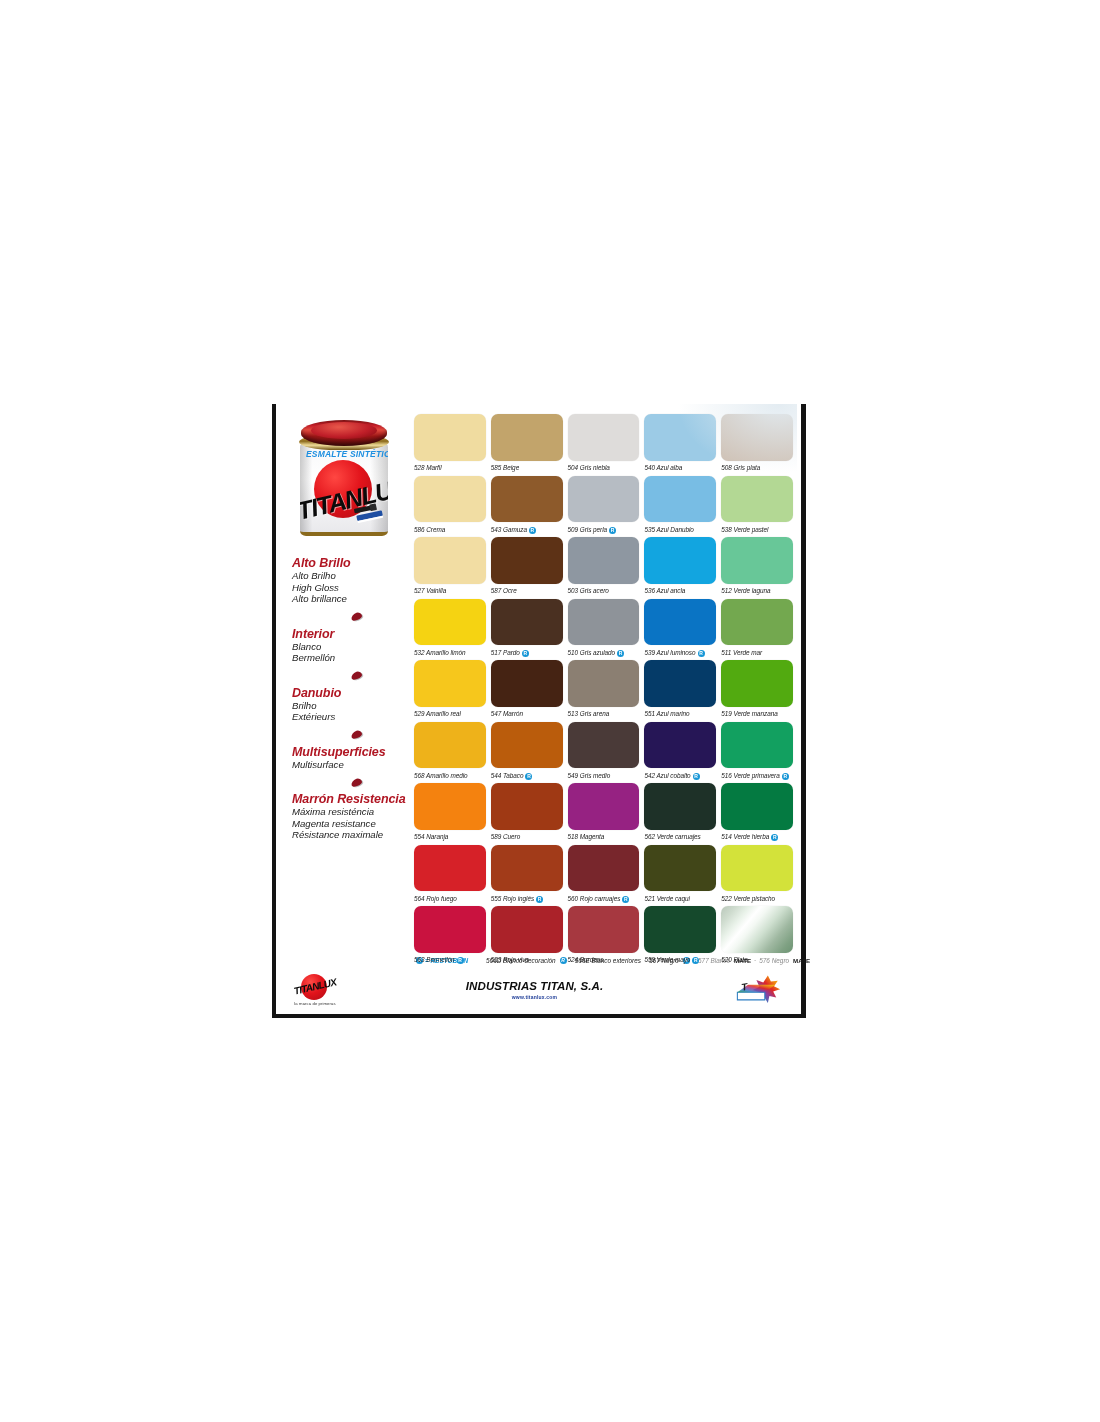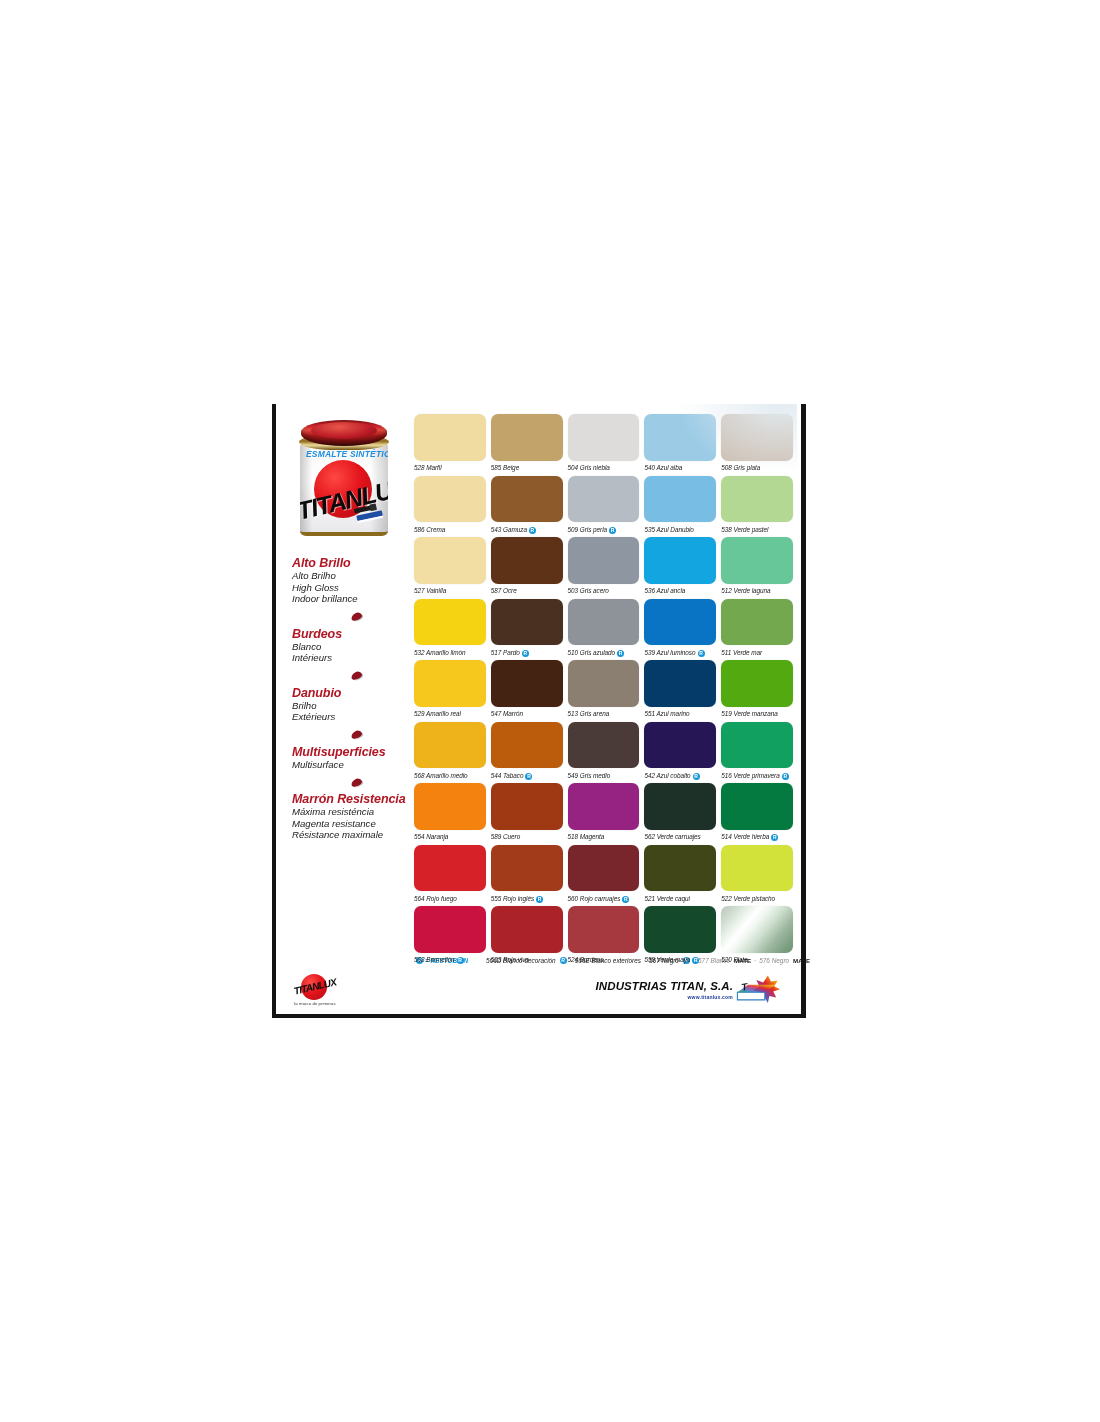--- a/index.html
+++ b/index.html
@@ -337,21 +337,21 @@
   .mini-tagline {
     font-family: "Liberation Sans", sans-serif;
     font-size: 4.2px;
     color: #333;
     letter-spacing: .1px;
     margin-top: 1px;
     white-space: nowrap;
   }
   #footer-center {
     flex: 1 1 auto;
-    text-align: right;
+    text-align: center;
     margin-left: -10px;
   }
   #company-name {
     font-family: "Liberation Sans", sans-serif;
     font-weight: bold;
     font-style: italic;
     font-size: 11.5px;
     letter-spacing: .1px;
     color: #0d0d0d;
   }
@@ -397,30 +397,30 @@
           <div class="can-lid"></div>
           <div class="can-lid-inner"></div>
         </div>
 
         <div id="claims">
 
           <div class="claim-block">
             <div class="claim-head">Alto Brillo</div>
             <div class="claim-sub">Alto Brilho</div>
             <div class="claim-sub">High Gloss</div>
-            <div class="claim-sub">Indoor brillance</div>
+            <div class="claim-sub">Alto brillance</div>
           </div>
           <div class="claim-sep">
             <span class="blob"></span>
           </div>
 
           <div class="claim-block">
-            <div class="claim-head">Burdeos</div>
+            <div class="claim-head">Interior</div>
             <div class="claim-sub">Blanco</div>
-            <div class="claim-sub">Intérieurs</div>
+            <div class="claim-sub">Bermellón</div>
           </div>
           <div class="claim-sep">
             <span class="blob"></span>
           </div>
 
           <div class="claim-block">
             <div class="claim-head">Danubio</div>
             <div class="claim-sub">Brilho</div>
             <div class="claim-sub">Extérieurs</div>
           </div>

